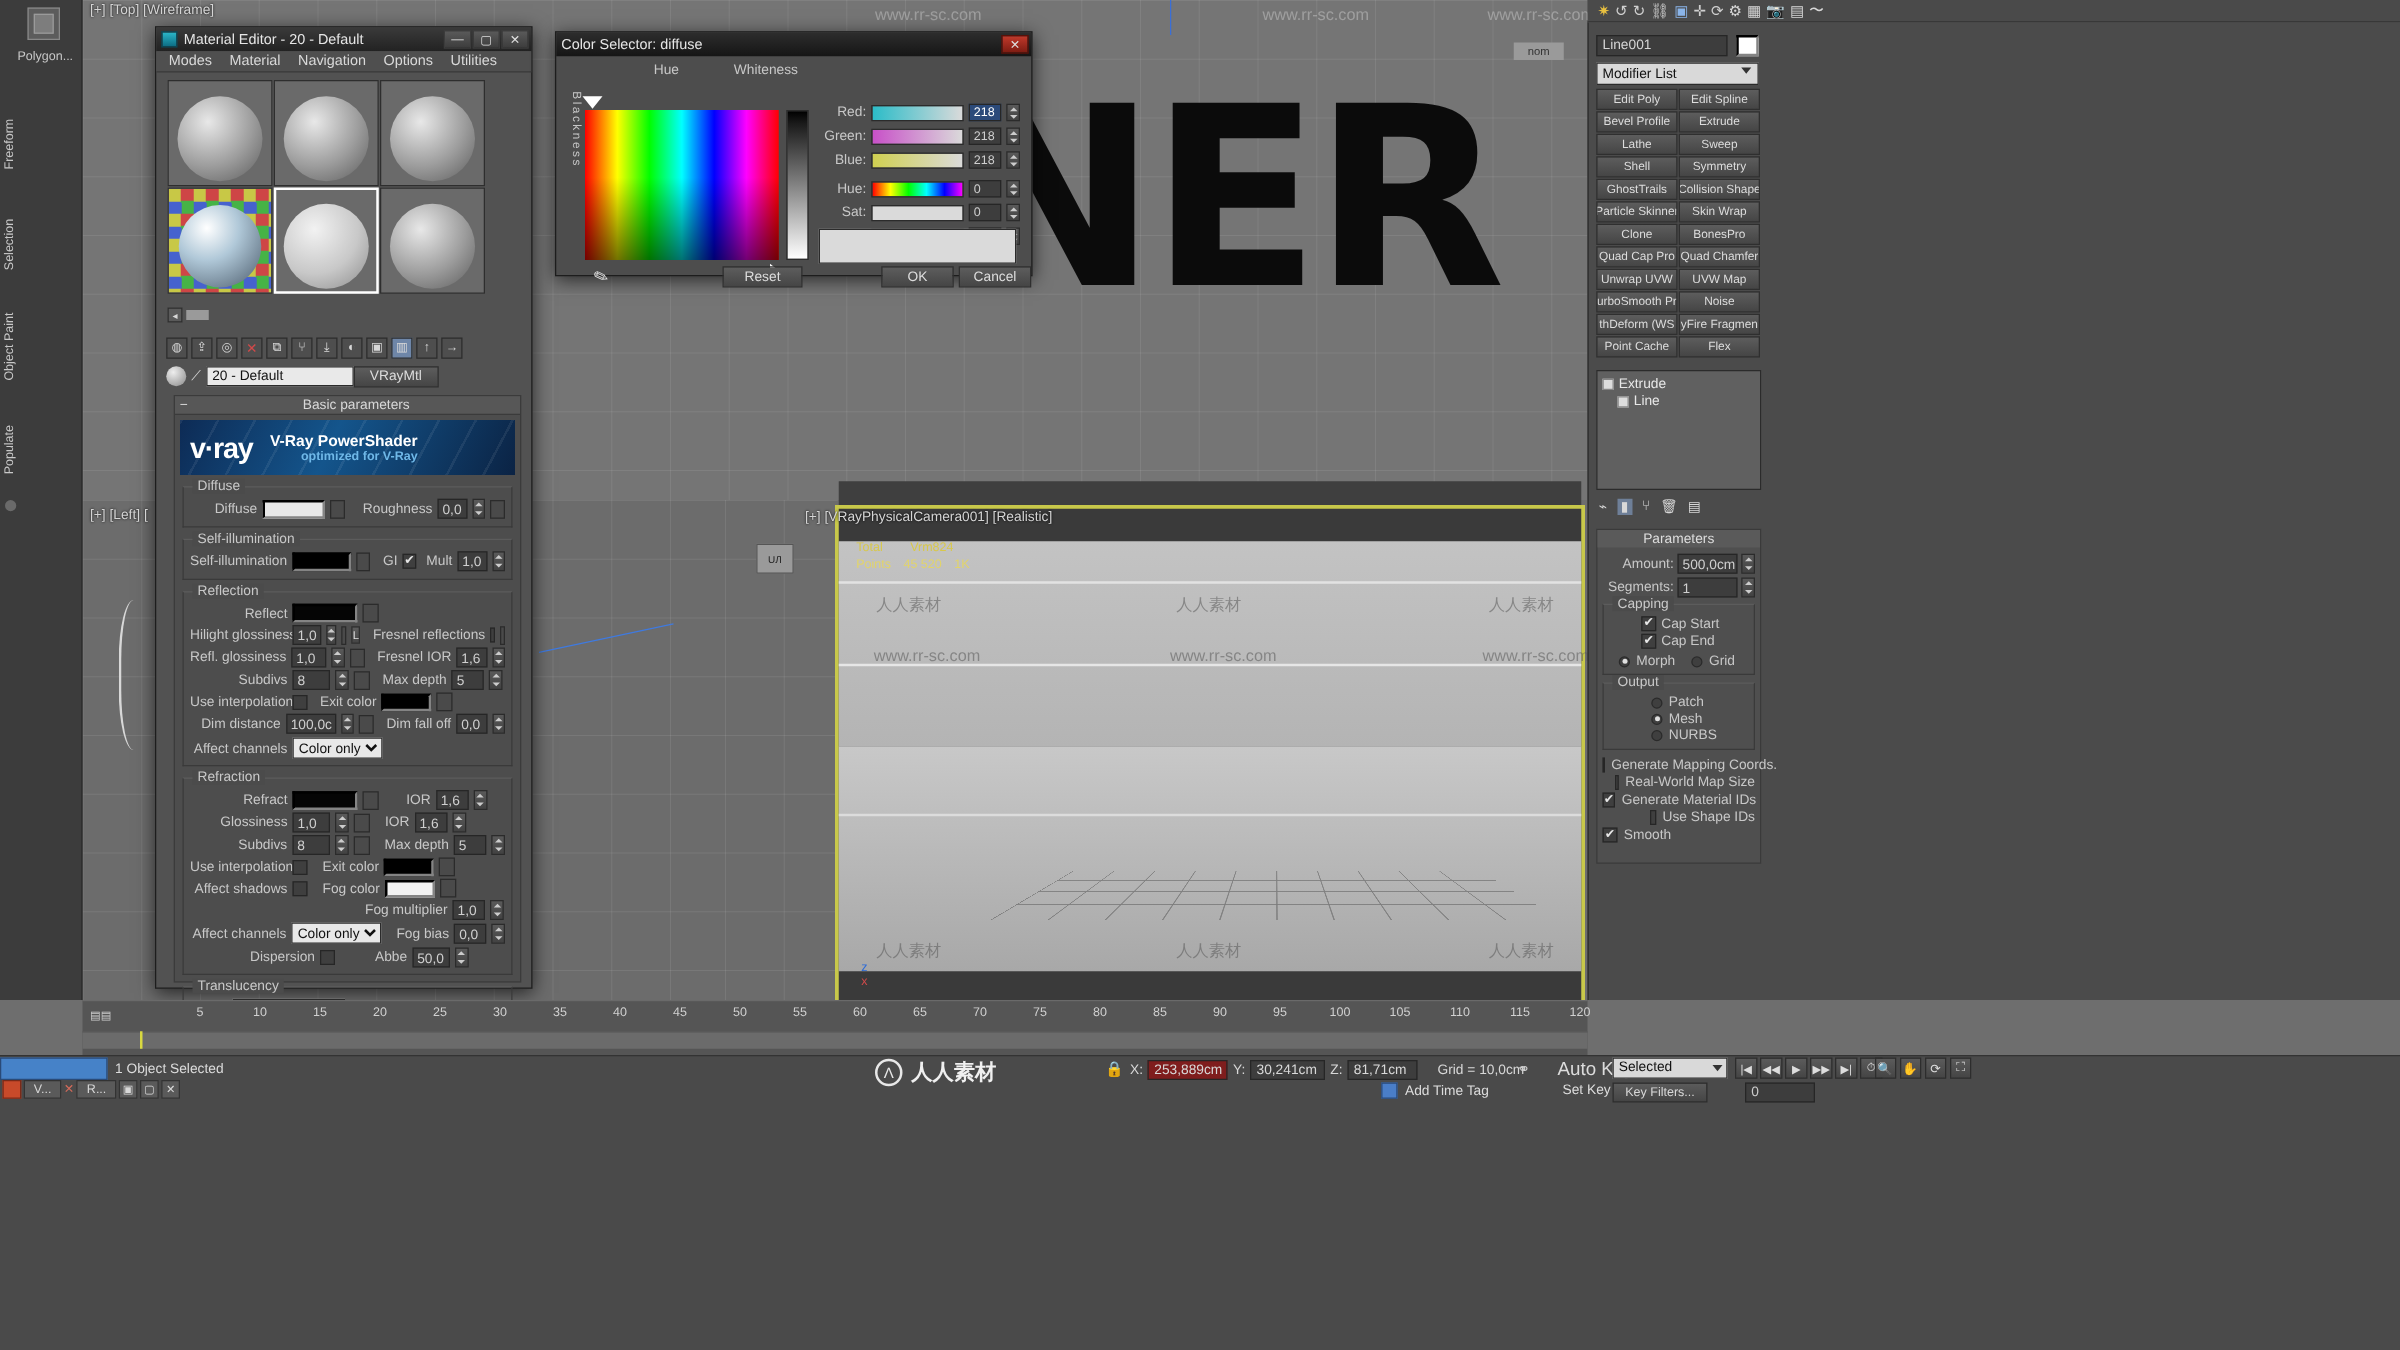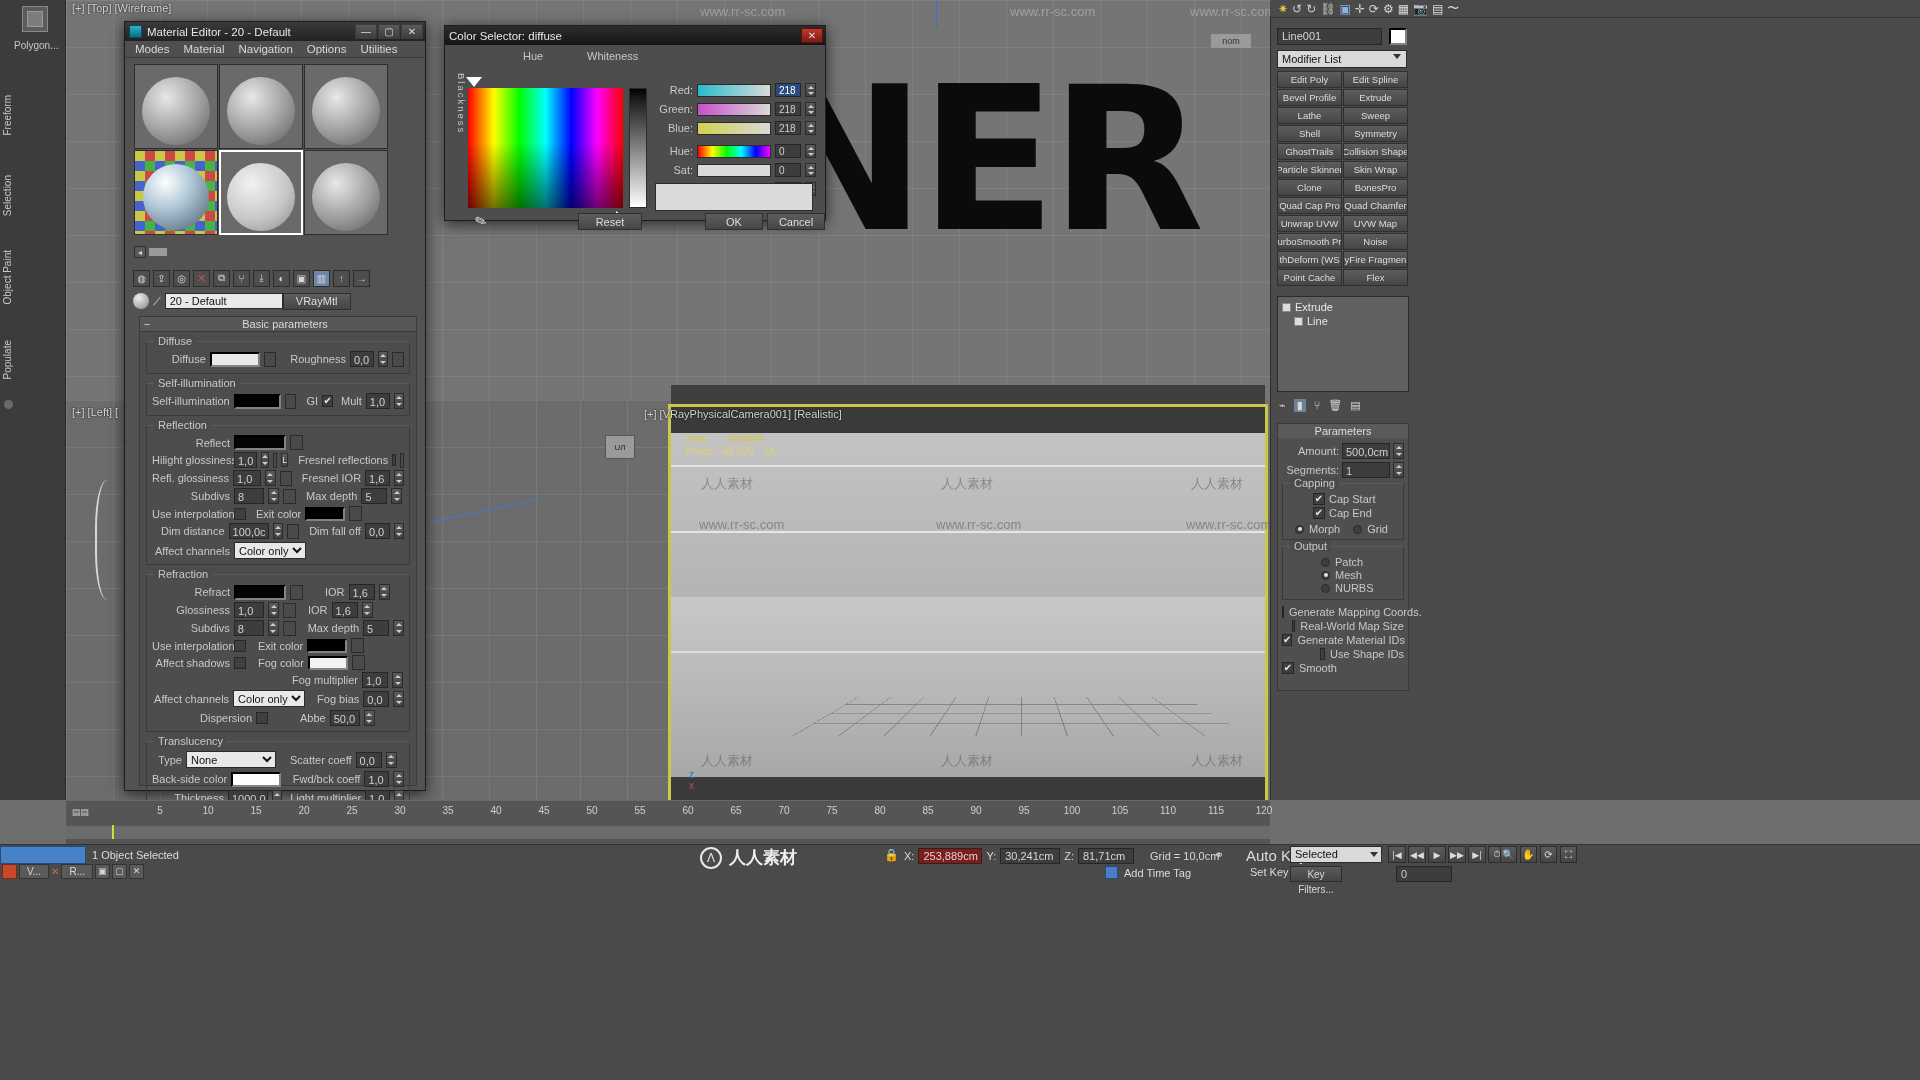--- a/index.html
+++ b/index.html
@@ -433,20 +433,30 @@
       <span style="margin-left:-16px;font-size:8px;color:#333;">▼</span>
       <span class="btn" style="width:68px;height:17px;">VRayMtl</span>
     </div>
 
     <div class="abs" style="left:14px; top:294px; width:278px; height:470px; background:#4d4d4d; border:1px solid #3b3b3b;">
       <div style="display:flex; align-items:center; height:15px; background:#575757; border-bottom:1px solid #3b3b3b;">
         <span style="width:14px;text-align:center;font-size:11px;">−</span>
         <span style="flex:1;text-align:center;font-size:11px;">Basic parameters</span>
       </div>
 
+      <div style="margin:4px; height:44px; background:linear-gradient(115deg,#0d2b55,#14558c 45%,#0b2344);
+                  display:flex; align-items:center; padding:0 8px; position:relative; overflow:hidden;">
+        <div style="position:absolute; inset:0; background:
+             repeating-linear-gradient(118deg, rgba(255,255,255,.07) 0 2px, transparent 2px 26px);"></div>
+        <span style="color:#fff; font-size:23px; font-weight:bold; letter-spacing:-1px; z-index:2;">v·ray</span>
+        <div style="margin-left:14px; z-index:2;">
+          <div style="color:#fff; font-size:12.5px; font-weight:bold;">V-Ray PowerShader</div>
+          <div style="color:#6fb8e8; font-size:10px; font-weight:bold; text-align:right;">optimized for V-Ray</div>
+        </div>
+      </div>
 
       <div class="grp" style="margin:9px 6px 0 6px; padding:9px 5px 6px 5px;">
         <span class="cap">Diffuse</span>
         <div style="display:flex; align-items:center; gap:4px;">
           <span class="lbl" style="width:60px;text-align:right;">Diffuse</span>
           <span class="swatch" style="width:56px;height:15px;background:#e8e8e8;"></span>
           <span class="mapbtn"></span>
           <span class="lbl" style="margin-left:10px;">Roughness</span>
           <span class="numfield" style="width:26px;">0,0</span>
           <span class="arrows">
@@ -841,21 +851,21 @@
 
   <div class="abs" style="left:1214px; top:848px; font-size:12px; color:#d0d0d0;">⚭</div>
 
   <div class="abs" style="left:1246px; top:847px; font-size:15px; color:#dcdcdc;">Auto Key</div>
   <div class="abs" style="left:1250px; top:866px; font-size:11px; color:#dcdcdc;">Set Key</div>
 
   <div class="abs" style="left:1290px; top:846px; width:92px; height:17px; background:#d9d9d9; color:#111;
               border:1px solid #2b2b2b; font-size:11px; padding:1px 14px 0 4px;">Selected</div>
   <div class="abs" style="left:1370px; top:852px; border-left:4px solid transparent; border-right:4px solid transparent; border-top:5px solid #333;"></div>
 
-  <div class="abs" style="left:1290px; top:866px; width:52px; height:16px; background:linear-gradient(#5b5b5b,#454545);
+  <div class="abs" style="left:1290px; top:866px; width:76px; height:16px; background:linear-gradient(#5b5b5b,#454545);
               border:1px solid #2d2d2d; font-size:10px; text-align:center; line-height:15px;">Key Filters...</div>
 
   <div class="abs" style="left:1388px; top:846px; display:flex; gap:2px;">
     <span class="statusbtn" style="width:18px;height:17px;font-size:9px;">|◀</span>
     <span class="statusbtn" style="width:18px;height:17px;font-size:9px;">◀◀</span>
     <span class="statusbtn" style="width:18px;height:17px;font-size:9px;">▶</span>
     <span class="statusbtn" style="width:18px;height:17px;font-size:9px;">▶▶</span>
     <span class="statusbtn" style="width:18px;height:17px;font-size:9px;">▶|</span>
     <span class="statusbtn" style="width:18px;height:17px;font-size:9px;">⏱</span>
   </div>

